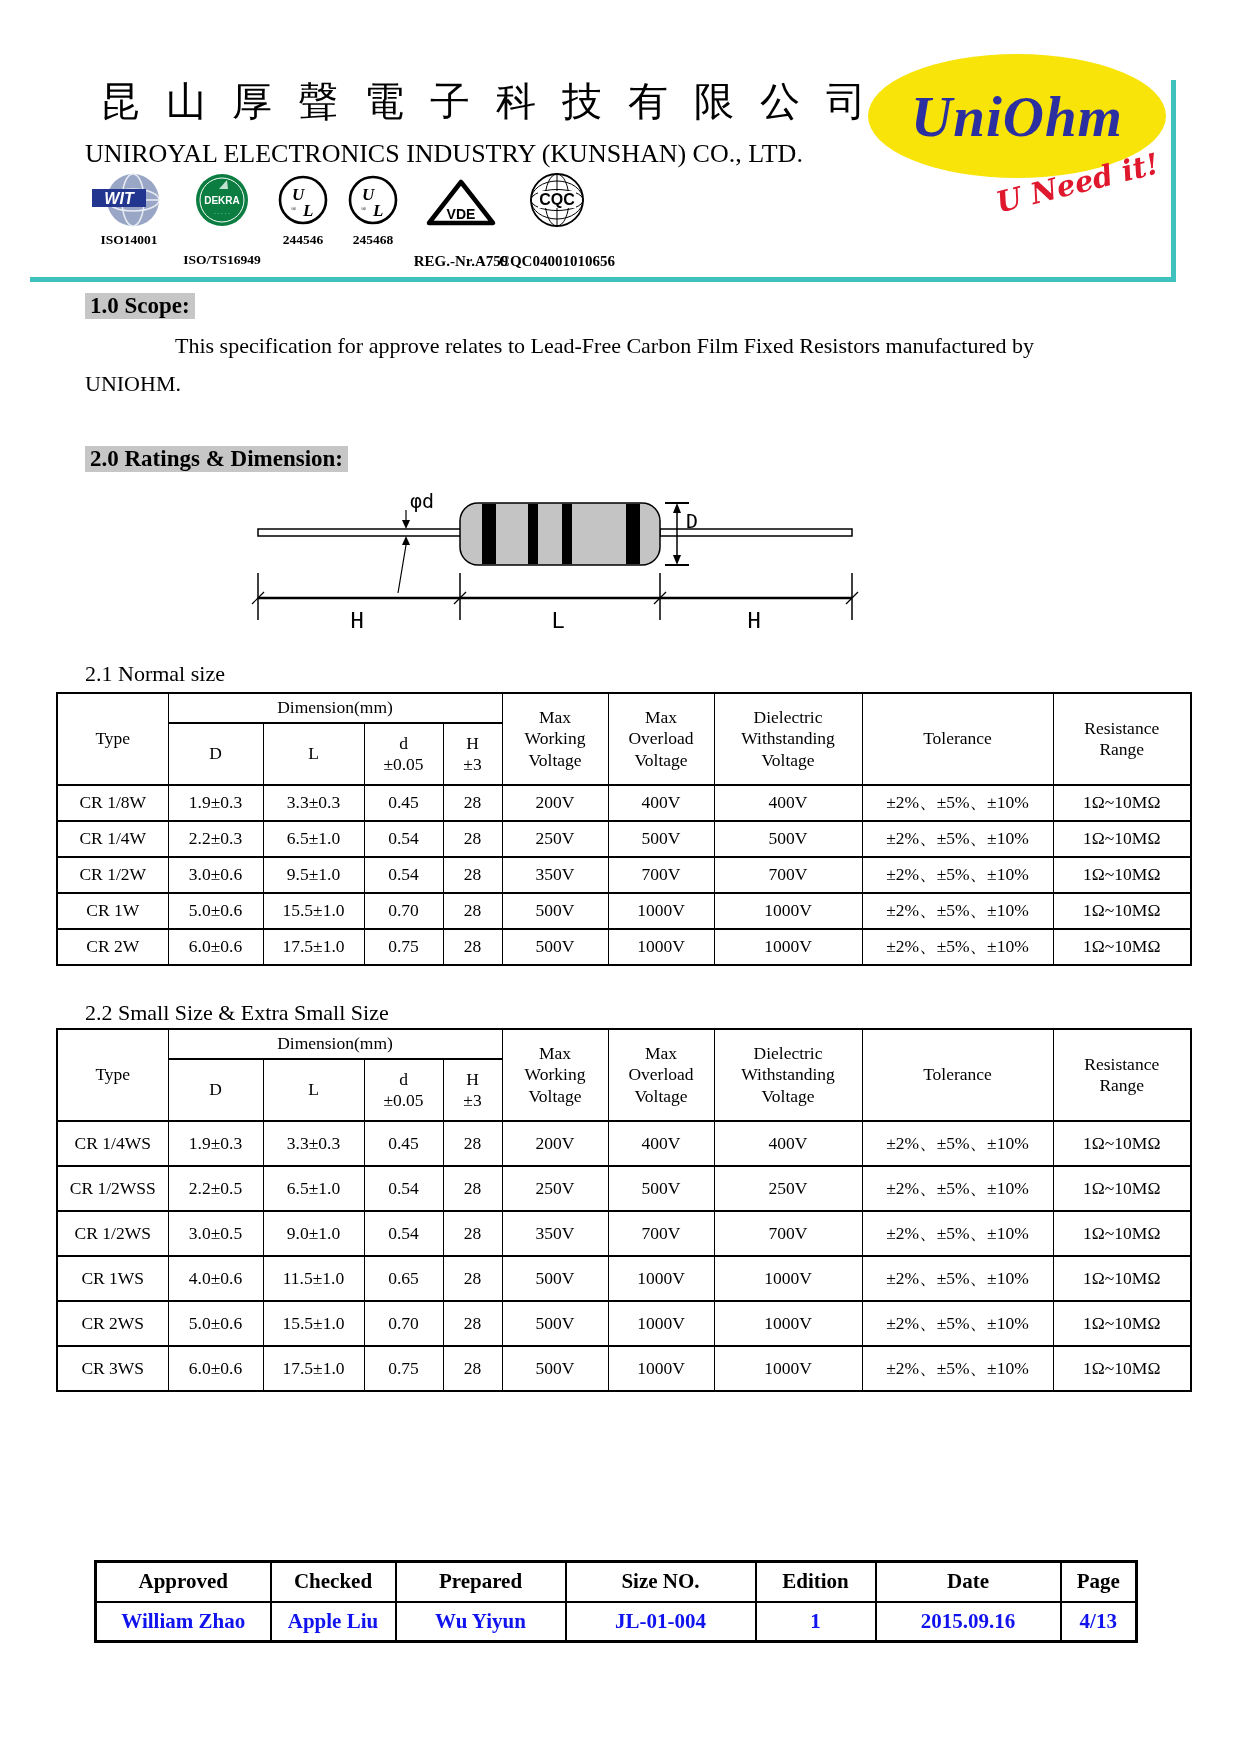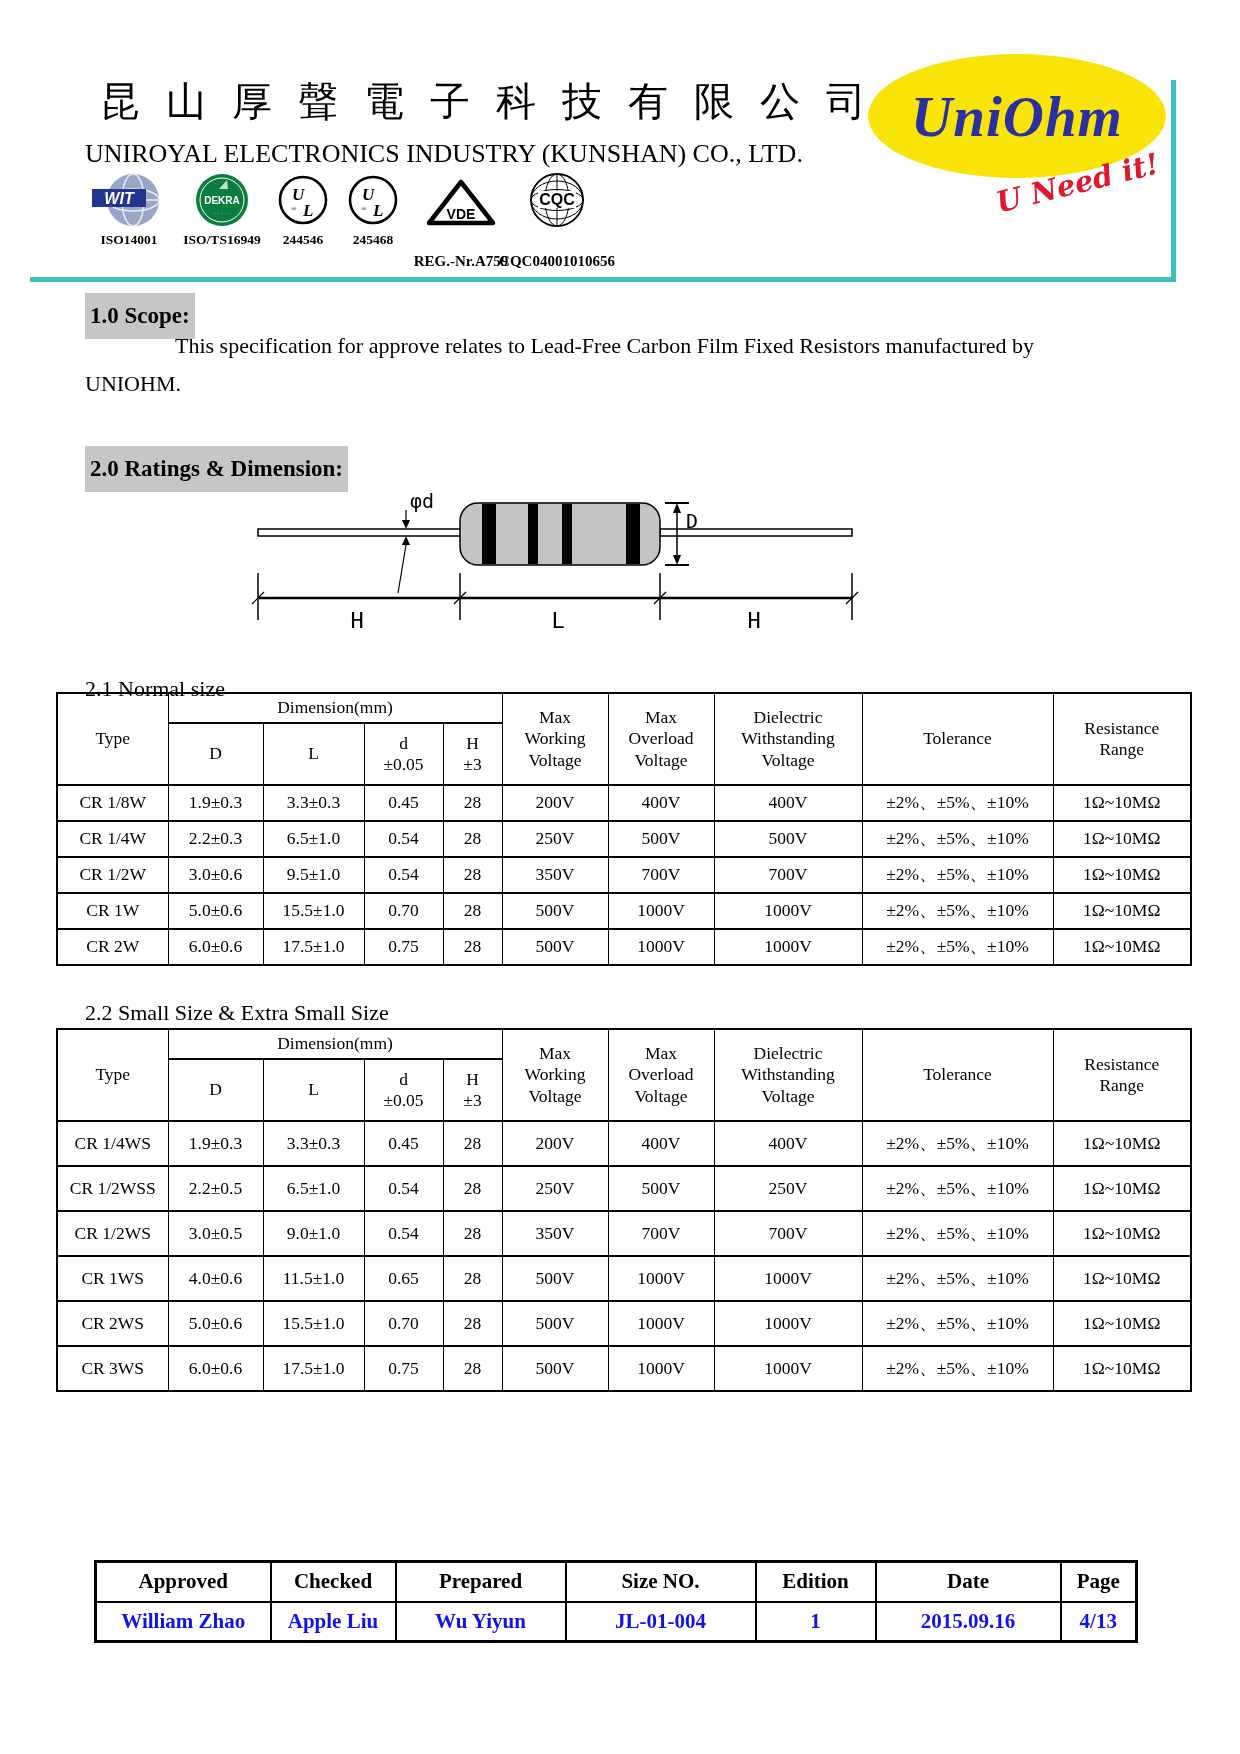--- a/index.html
+++ b/index.html
@@ -11,31 +11,31 @@
   .company-cn { position:absolute; left:100px; top:74px; font-size:40px; letter-spacing:26px; white-space:nowrap; font-family:"Liberation Serif", serif; }
   .company-en { position:absolute; left:85px; top:139px; font-size:26px; white-space:nowrap; }
   .logo { position:absolute; left:868px; top:54px; width:298px; height:124px; background:#F8E408; border-radius:50%; display:flex; align-items:center; justify-content:center; }
   .logo-text { font-size:57px; font-weight:bold; font-style:italic; color:#2B2FA0; letter-spacing:1px; }
   .slogan { position:absolute; left:990px; top:166px; width:175px; text-align:center; font-size:29px; font-style:italic; font-weight:bold; color:#E0182D; transform:rotate(-14deg); font-family:"DejaVu Serif", serif; white-space:nowrap; }
 
   .cert { position:absolute; top:172px; display:flex; flex-direction:column; align-items:center; }
   .cert .lbl { font-weight:bold; margin-top:3px; white-space:nowrap; font-size:13.5px; }
   .cert .lbl.sm { font-size:15px;margin-top:24px; }
   .c1 { left:87px;  width:84px; }
-  .c2 { left:177px; width:90px; }
+  .c2 { left:177px; width:90px;gap:20px; }
   .c3 { left:277px; width:52px; }
   .c4 { left:347px; width:52px; }
   .c5 { left:424px; width:74px; }
   .c6 { left:508px; width:98px; }
 
   .rule-h { position:absolute; left:30px; top:277px; width:1146px; height:5px; background:#3FC1BE; }
   .rule-v { position:absolute; left:1171px; top:80px; width:5px; height:202px; background:#3FC1BE; }
 
   
-  .h1 { position:absolute; left:85px; font-size:23px; font-weight:bold; padding:10px 5px; background:#C6C6C6; white-space:nowrap; }
+  .h1 { position:absolute; left:85px; font-size:23px; font-weight:bold; padding:0 5px; background:#C6C6C6; white-space:nowrap; }
   .scope-l1 { position:absolute; left:85px; top:333px; width:1075px; font-size:22px; text-indent:90px; }
   .scope-l2 { position:absolute; left:85px; top:371px; font-size:22px; }
   .tbl-title { position:absolute; left:85px; font-size:22px; white-space:nowrap; }
 
   .diagram { position:absolute; left:230px; top:488px; width:680px; height:152px; }
   .diagram text { font-family:"DejaVu Sans Mono", monospace; }
 
   
   table.spec { position:absolute; left:56px; width:1134px; border-collapse:collapse; table-layout:fixed; font-size:17.5px; text-align:center; border:2px solid #000; }
   .spec th, .spec td { border:solid #000; border-width:2px 1px; white-space:pre-line; line-height:1.22; font-weight:normal; vertical-align:middle; padding:1px 2px; }
@@ -168,21 +168,21 @@
     <line x1="622" y1="85" x2="622" y2="132" stroke="#000" stroke-width="1.5"></line>
     <line x1="22" y1="116" x2="34" y2="104" stroke="#000" stroke-width="1.2"></line>
     <line x1="224" y1="116" x2="236" y2="104" stroke="#000" stroke-width="1.2"></line>
     <line x1="424" y1="116" x2="436" y2="104" stroke="#000" stroke-width="1.2"></line>
     <line x1="616" y1="116" x2="628" y2="104" stroke="#000" stroke-width="1.2"></line>
     <text x="127" y="140" font-size="22" text-anchor="middle">H</text>
     <text x="328" y="140" font-size="22" text-anchor="middle">L</text>
     <text x="524" y="140" font-size="22" text-anchor="middle">H</text>
   </svg>
 
-  <div class="tbl-title" style="top:676px;">2.1 Normal size</div>
+  <div class="tbl-title" style="top:661px;">2.1 Normal size</div>
 
   <table class="spec" style="top:692px;">
     <colgroup>
       <col style="width:111px">
         <col style="width:95px">
         <col style="width:101px">
         <col style="width:79px">
         <col style="width:59px">
       <col style="width:106px">
         <col style="width:106px">

